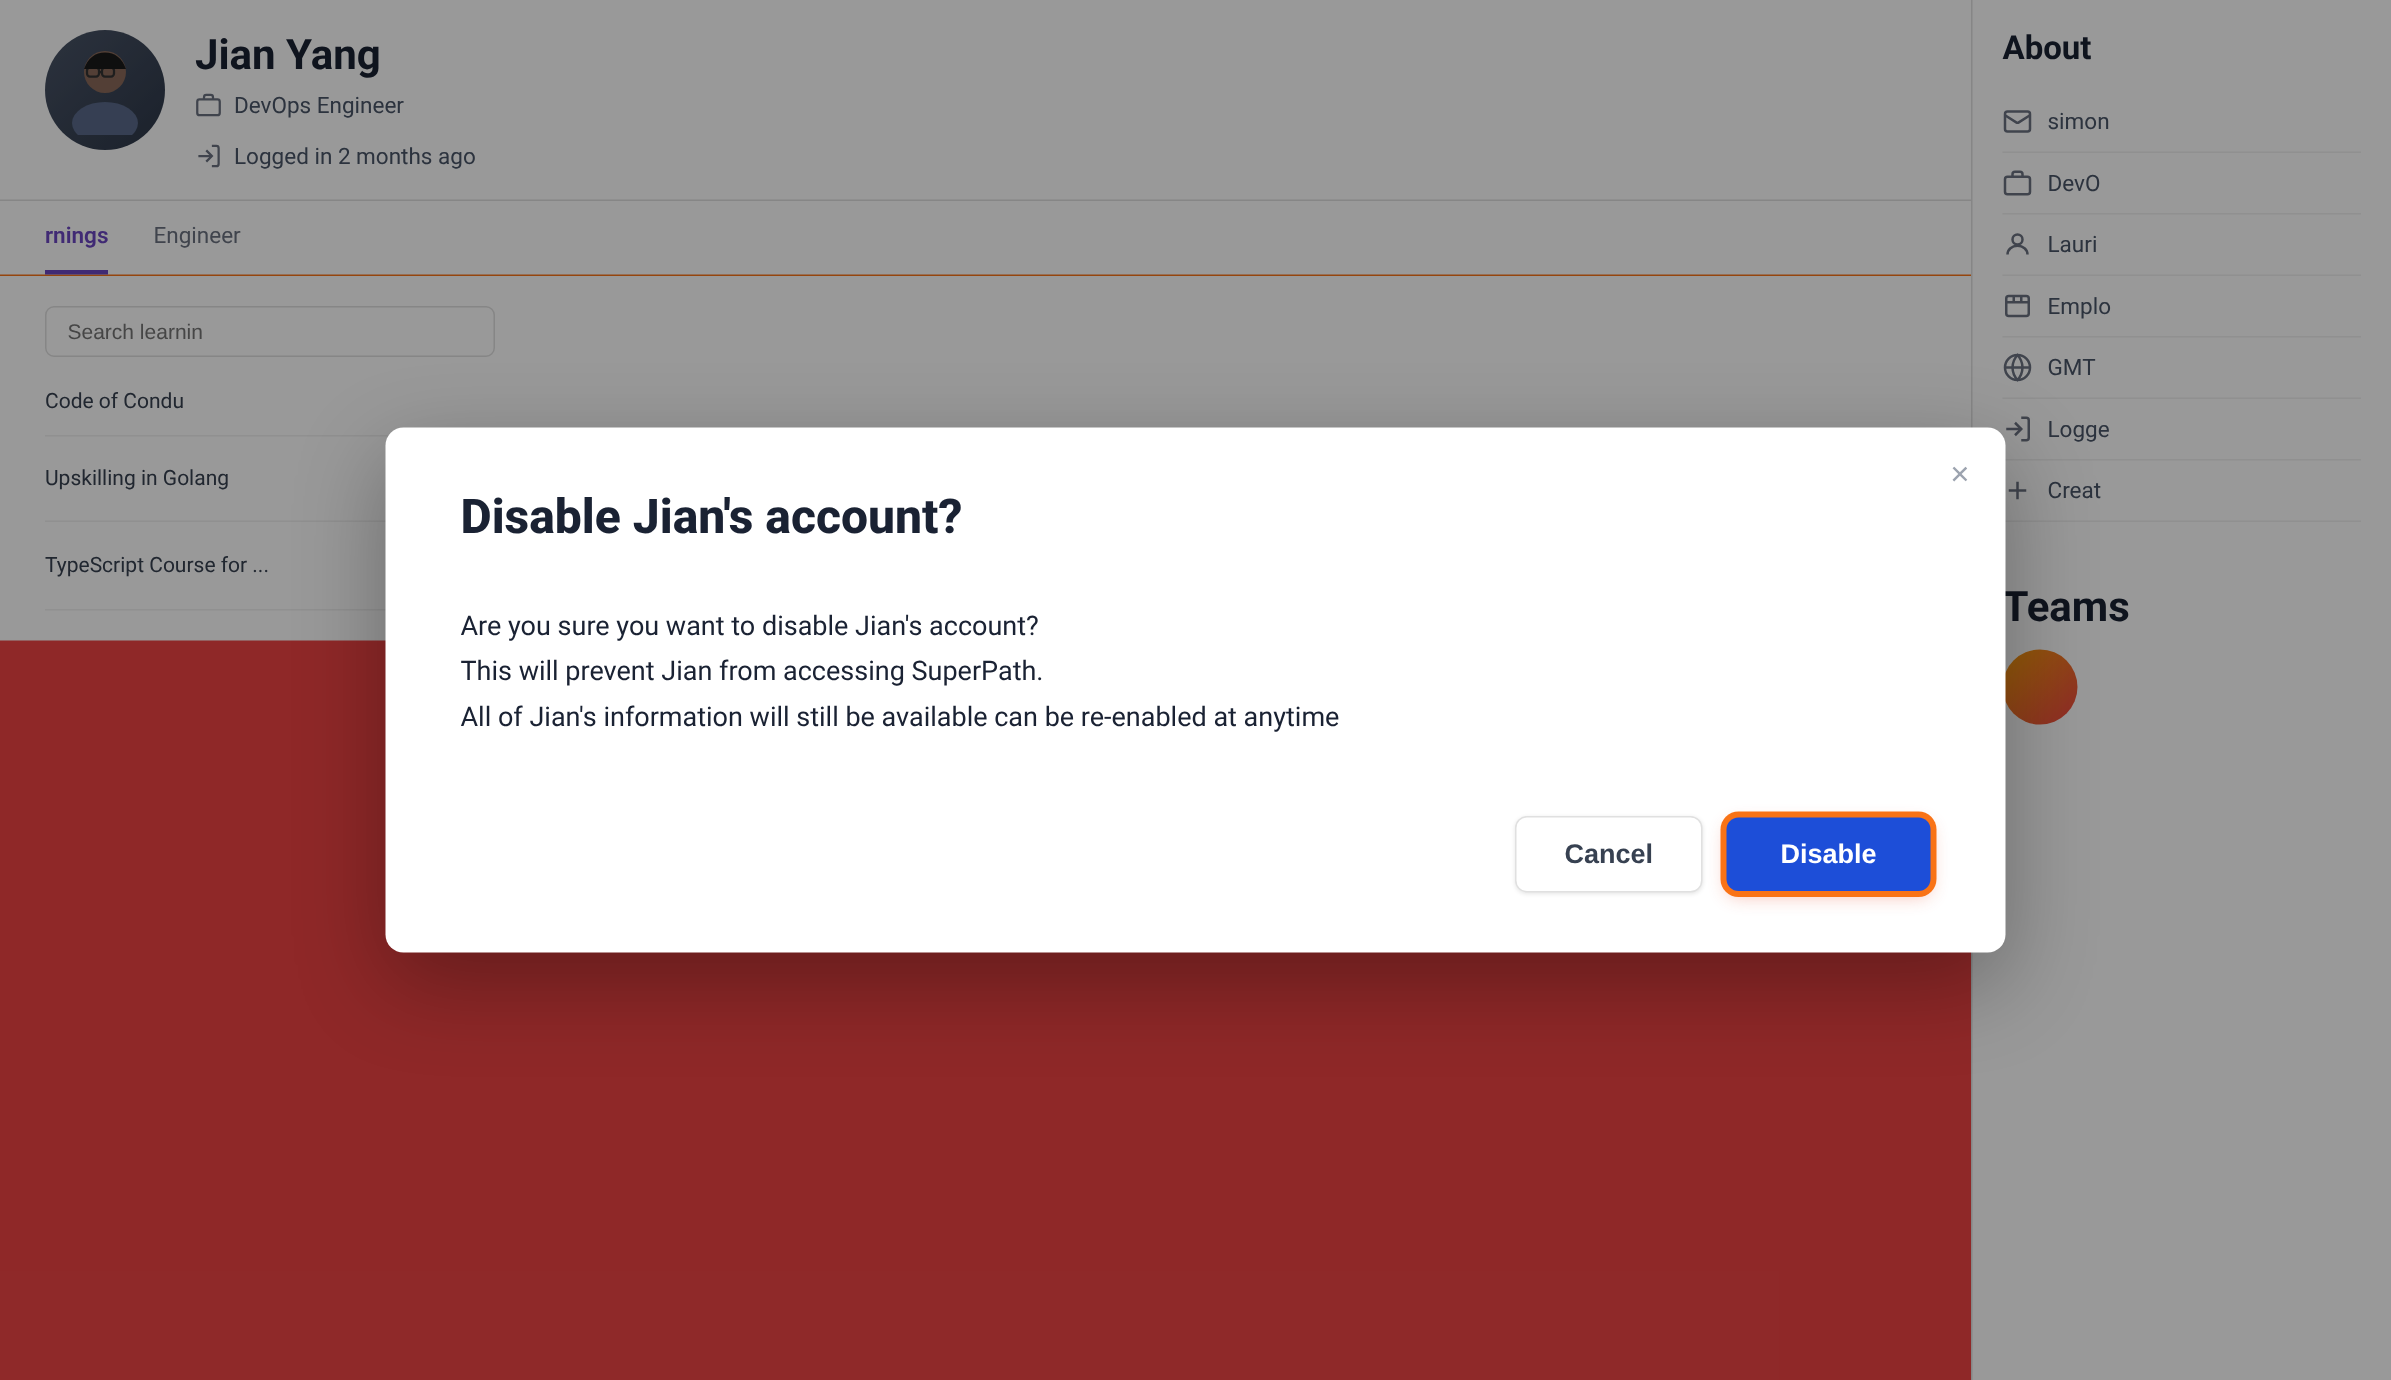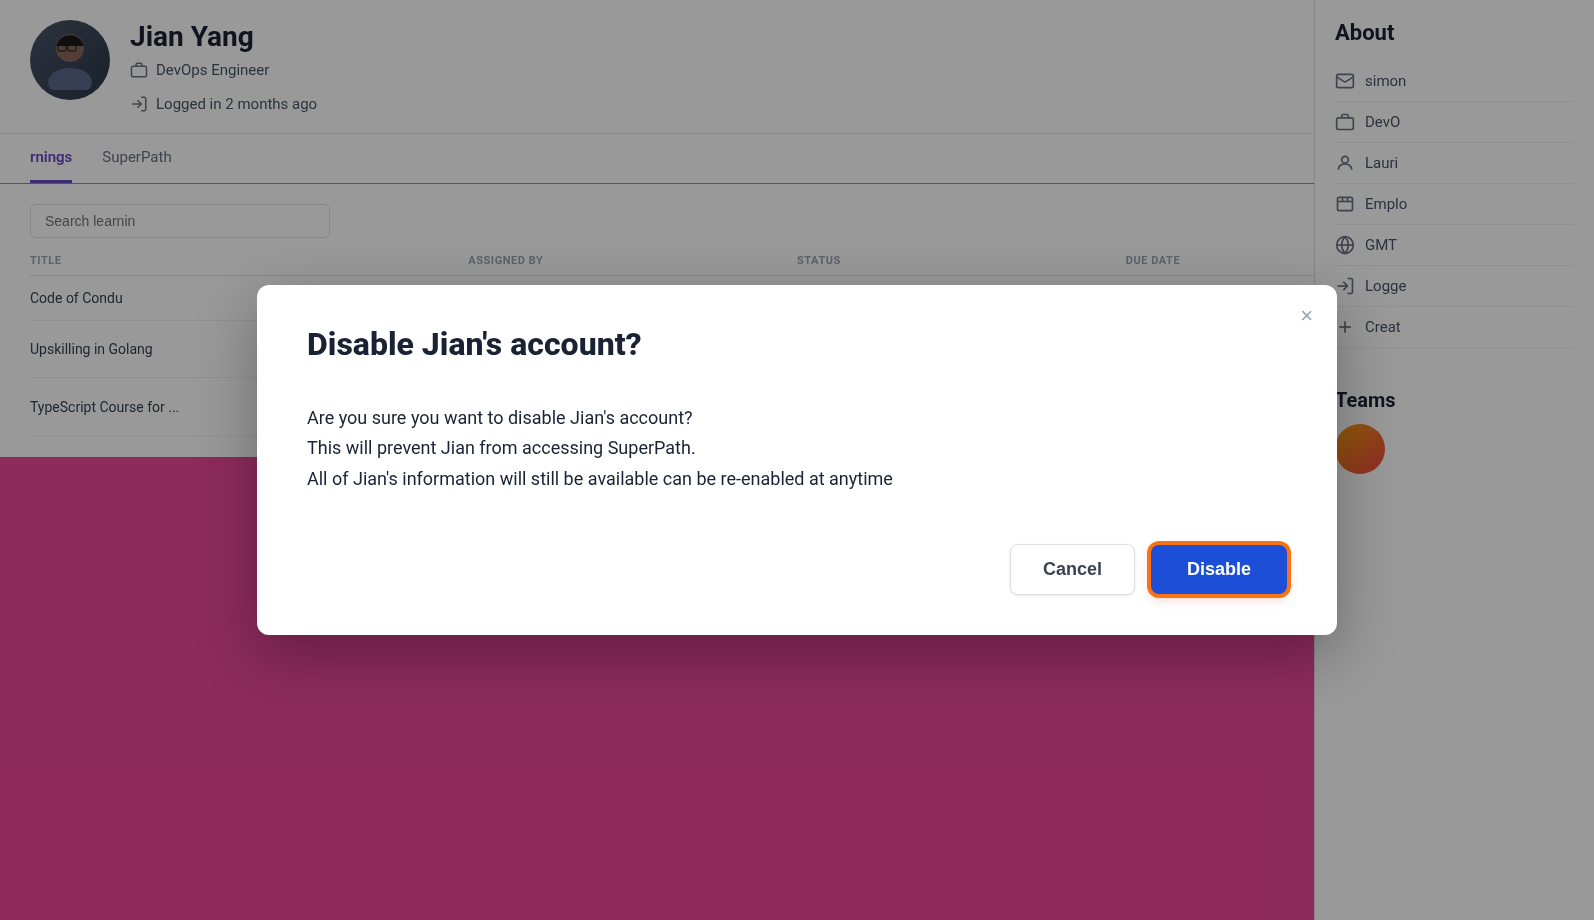--- a/index.html
+++ b/index.html
@@ -9,21 +9,21 @@
       width: 1594px;
       height: 920px;
       overflow: hidden;
       position: relative;
     }
 
     
     .bg-page {
       width: 100%;
       height: 100%;
-      background: #ec4899;
+      background: #ef4444;
       position: relative;
     }
 
     
     .user-header {
       display: flex;
       align-items: flex-start;
       padding: 20px 30px;
       background: #fff;
       border-bottom: 1px solid #e0e0e0;
@@ -203,21 +203,21 @@
       width: 28px;
       height: 28px;
       display: flex;
       align-items: center;
       justify-content: center;
       color: #6b7280;
       cursor: pointer;
     }
 
     .teams-title {
-      font-size: 20px;
+      font-size: 28px;
       font-weight: 700;
       color: #1a2233;
       margin-bottom: 12px;
     }
 
     .teams-avatar {
       width: 50px;
       height: 50px;
       border-radius: 50%;
       background: linear-gradient(135deg, #f59e0b, #ef4444);
@@ -359,46 +359,29 @@
       </div>
     </div>
   </div>
 
   <div class="tabs-section">
     <div class="tabs-nav">
       <div class="tab-item active">
         <span>rnings</span>
       </div>
       <div class="tab-item">
-        <span>SuperPath</span>
+        <span>Engineer</span>
       </div>
     </div>
   </div>
 
   <div class="content-area">
     <input class="search-bar" type="text" placeholder="Search learnin" style="">
 
     
-    <div class="table-header">
-      <div class="col-title-label">
-        <span>TITLE</span>
-      </div>
-      <div class="col-title-label">
-        <span>ASSIGNED BY</span>
-      </div>
-      <div class="col-title-label">
-        <span>STATUS</span>
-      </div>
-      <div class="col-title-label">
-        <span>DUE DATE</span>
-      </div>
-      <div class="col-title-label">
-        <span>ACTIONS</span>
-      </div>
-    </div>
 
     
     <div class="table-row">
       <div>Code of Condu</div>
       <div></div>
       <div></div>
       <div></div>
       <div></div>
     </div>
 

